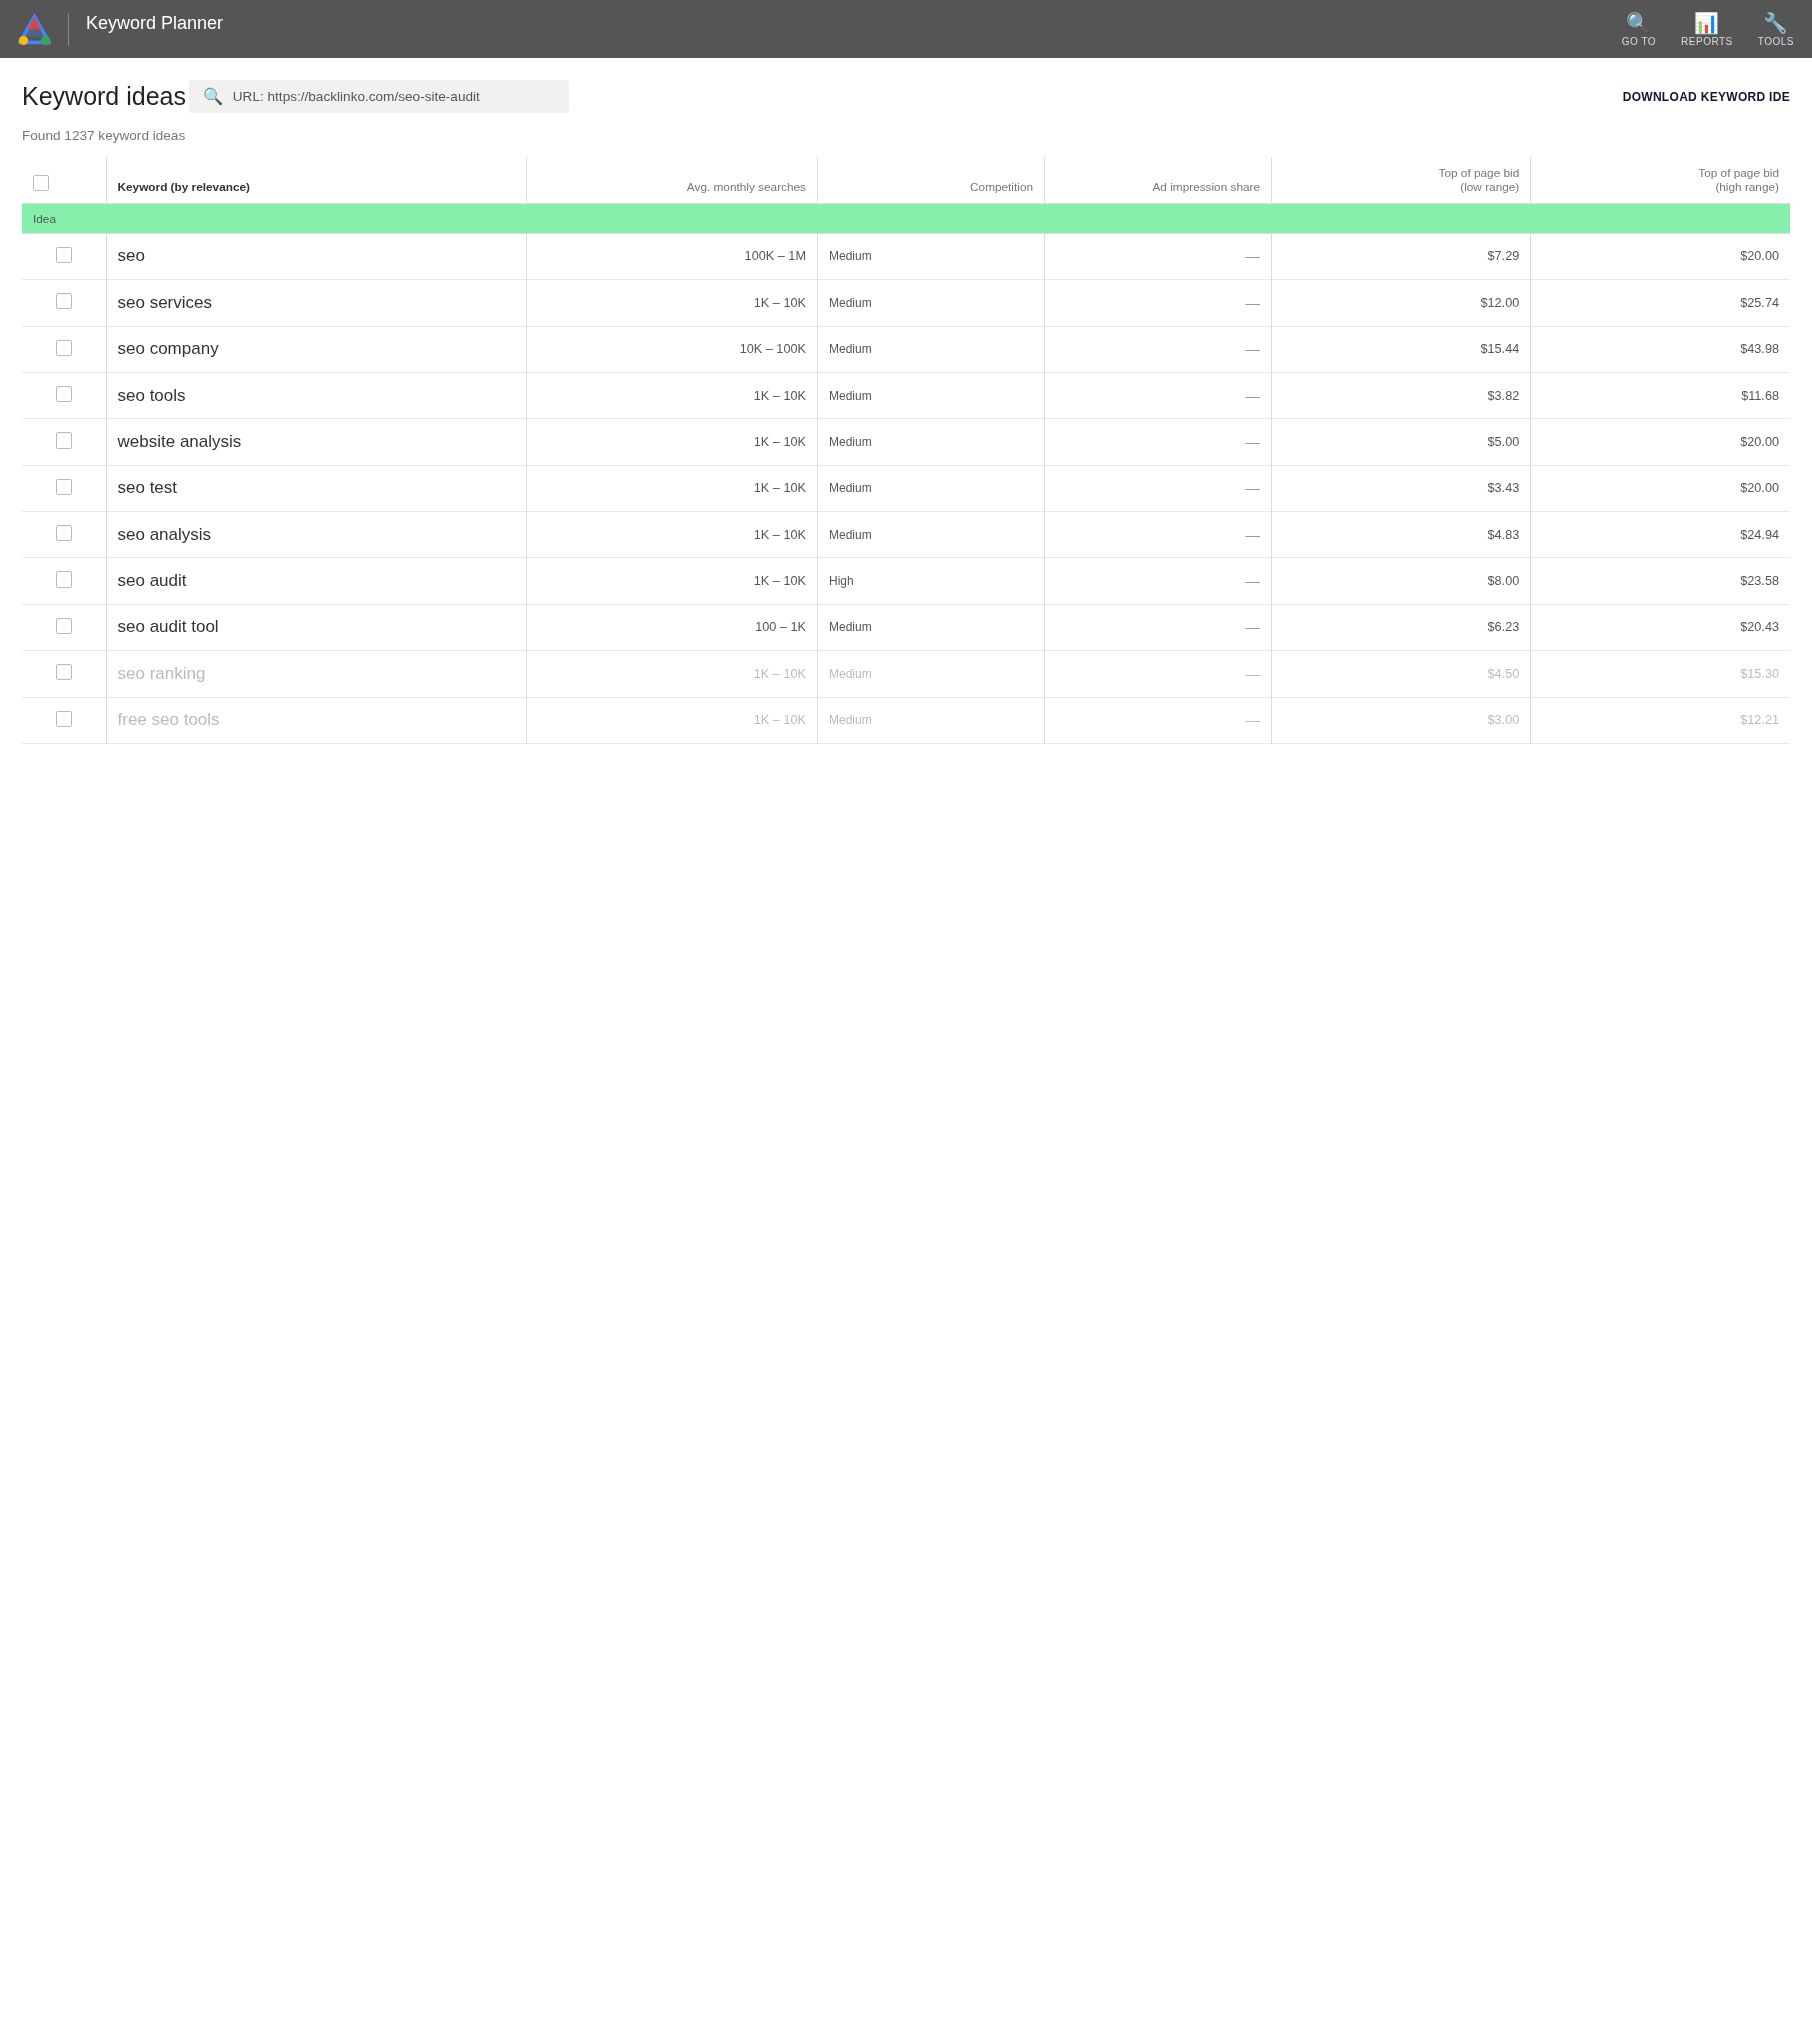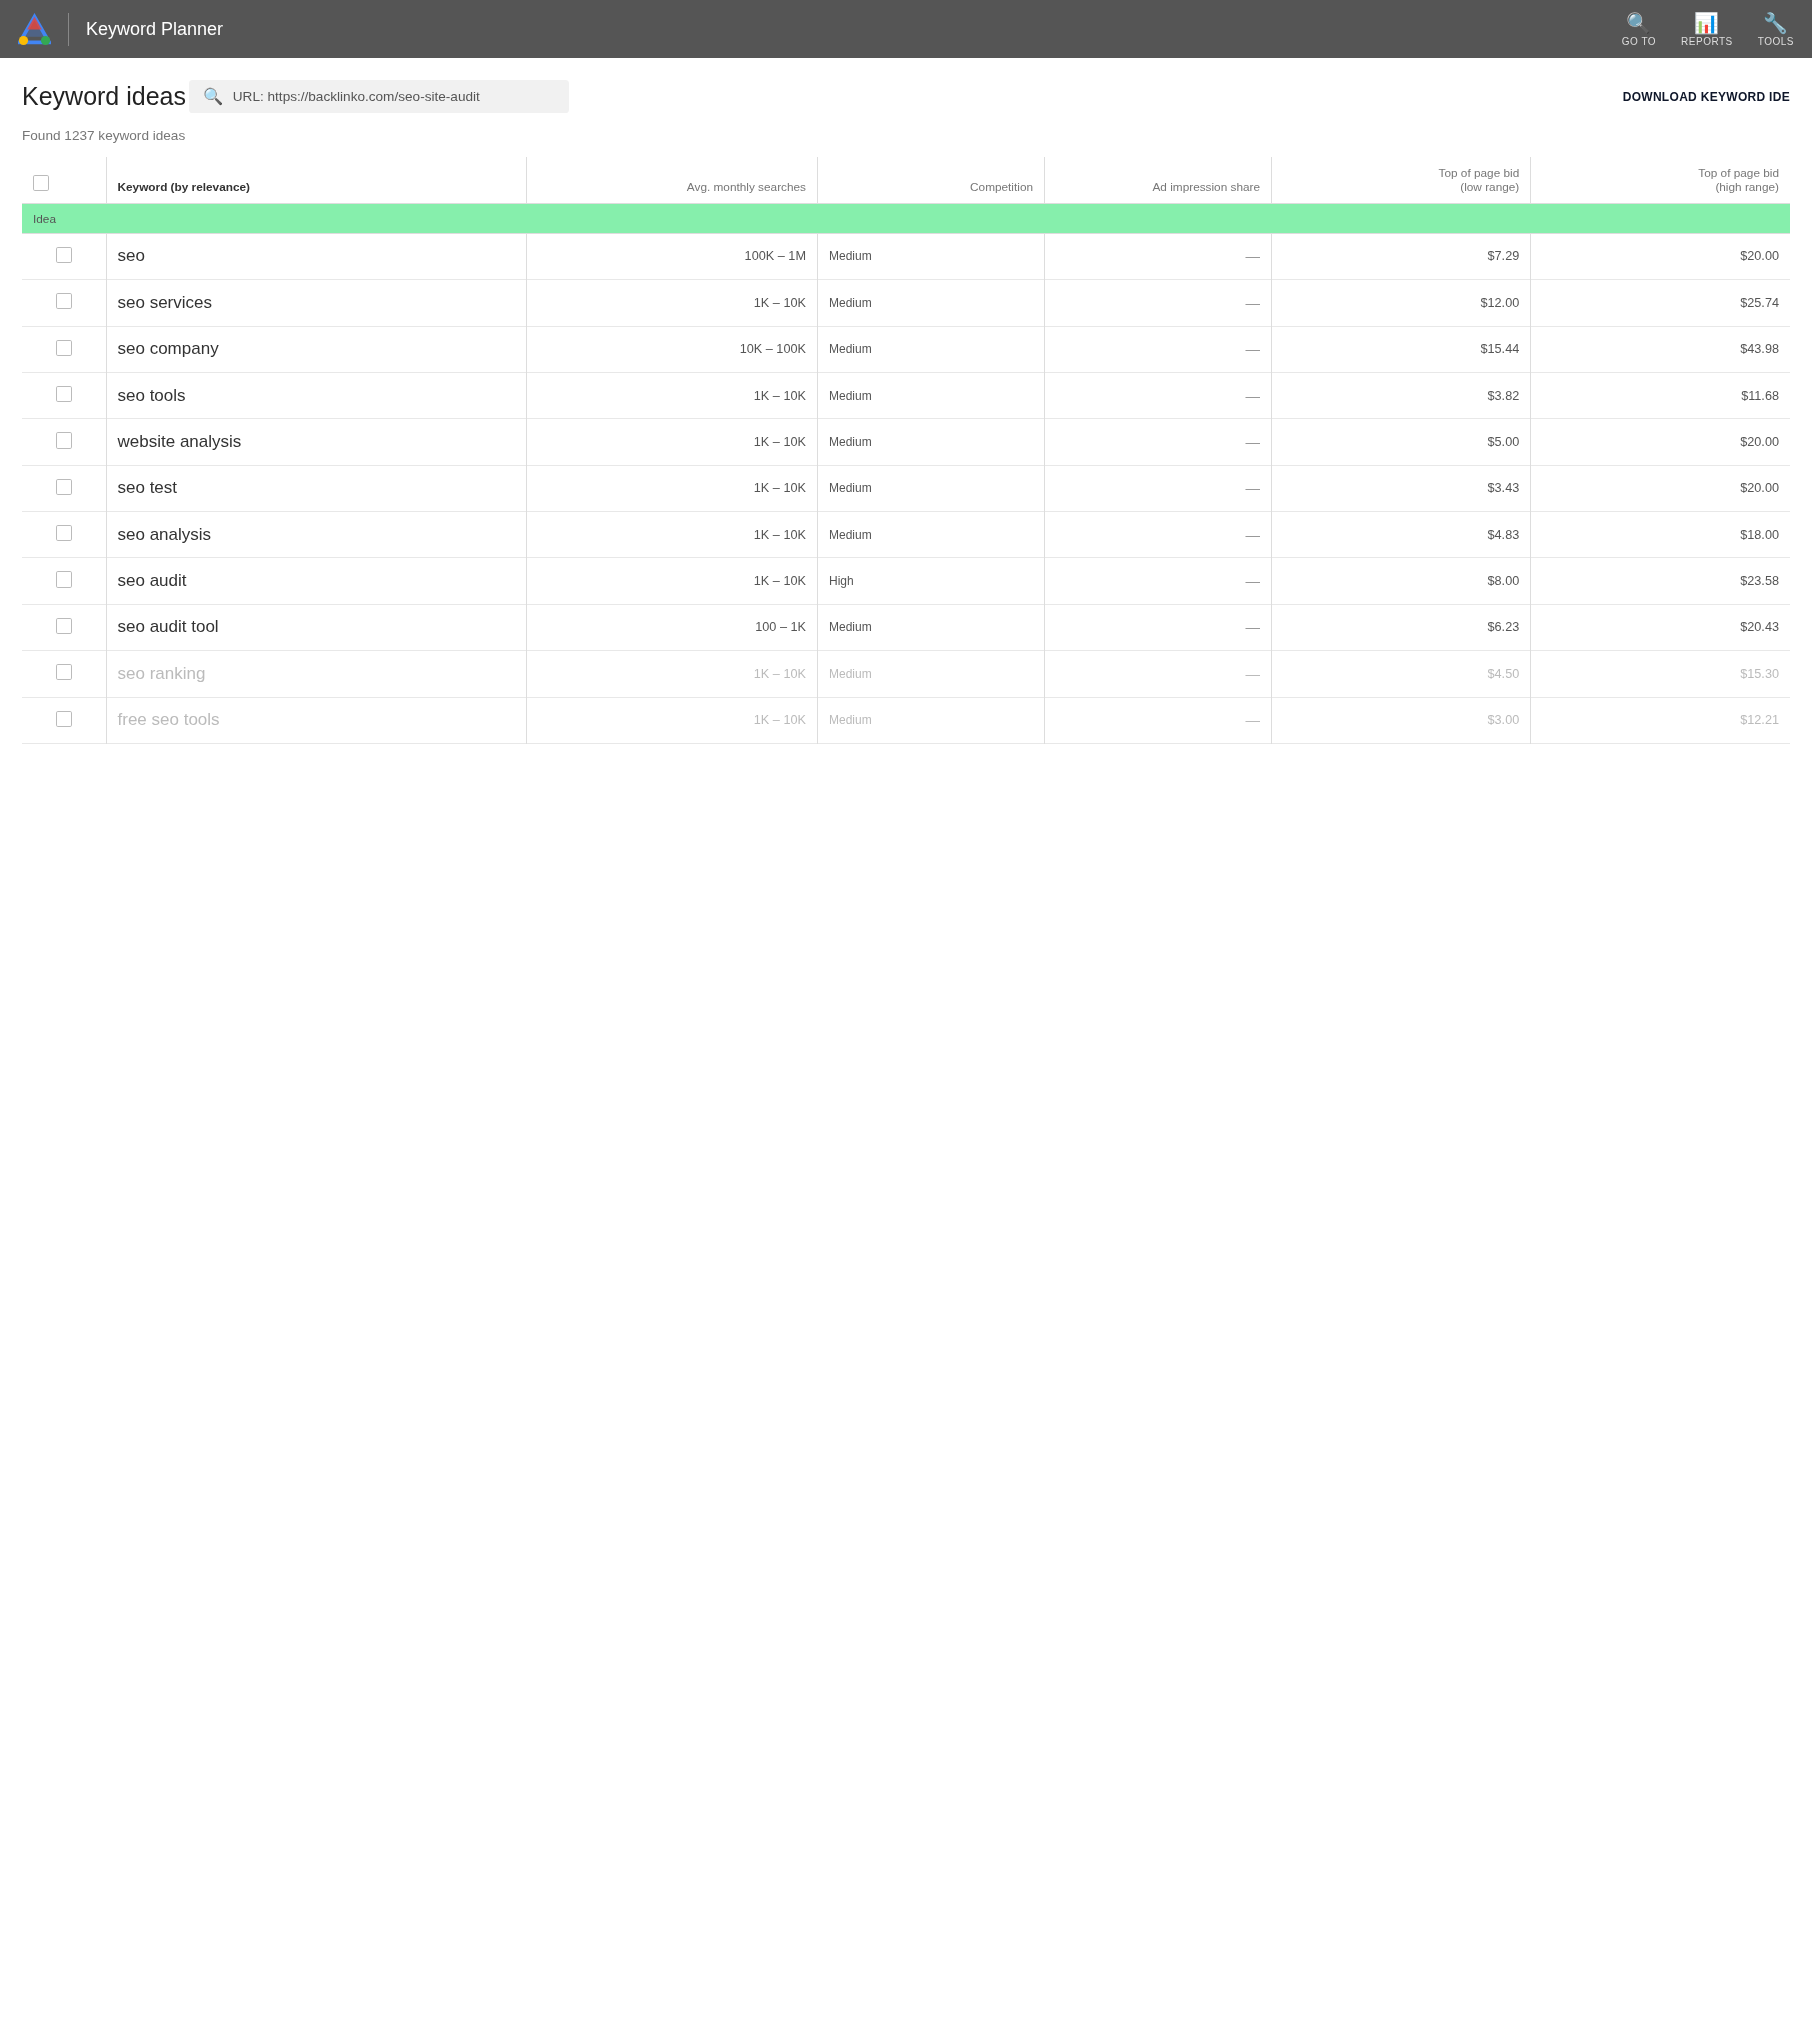--- a/index.html
+++ b/index.html
@@ -9,21 +9,20 @@
     .header {
       background: #555;
       display: flex;
       align-items: center;
       padding: 0 18px;
       height: 58px;
       justify-content: space-between;
     }
     .header-left {
       display: flex;
-      align-items: center;
       gap: 17px;
     }
     .logo-icon {
       width: 33px;
       height: 33px;
     }
     .header-divider {
       width: 0.9px;
       height: 33px;
       background: #888;
@@ -350,21 +349,21 @@
             <td class="td-bid">$3.43</td>
             <td class="td-bid">$20.00</td>
           </tr>
           <tr class="data-row">
             <td class="td-check"><span class="checkbox"></span></td>
             <td class="td-keyword">seo analysis</td>
             <td class="td-avg">1K – 10K</td>
             <td class="td-comp">Medium</td>
             <td class="td-adshare">—</td>
             <td class="td-bid">$4.83</td>
-            <td class="td-bid">$18.00</td>
+            <td class="td-bid">$24.94</td>
           </tr>
           <tr class="data-row">
             <td class="td-check"><span class="checkbox"></span></td>
             <td class="td-keyword">seo audit</td>
             <td class="td-avg">1K – 10K</td>
             <td class="td-comp">High</td>
             <td class="td-adshare">—</td>
             <td class="td-bid">$8.00</td>
             <td class="td-bid">$23.58</td>
           </tr>

